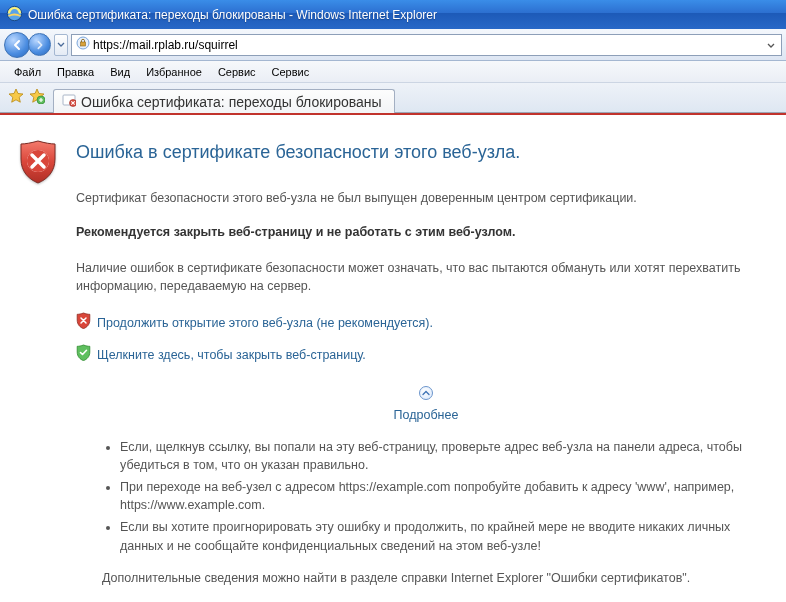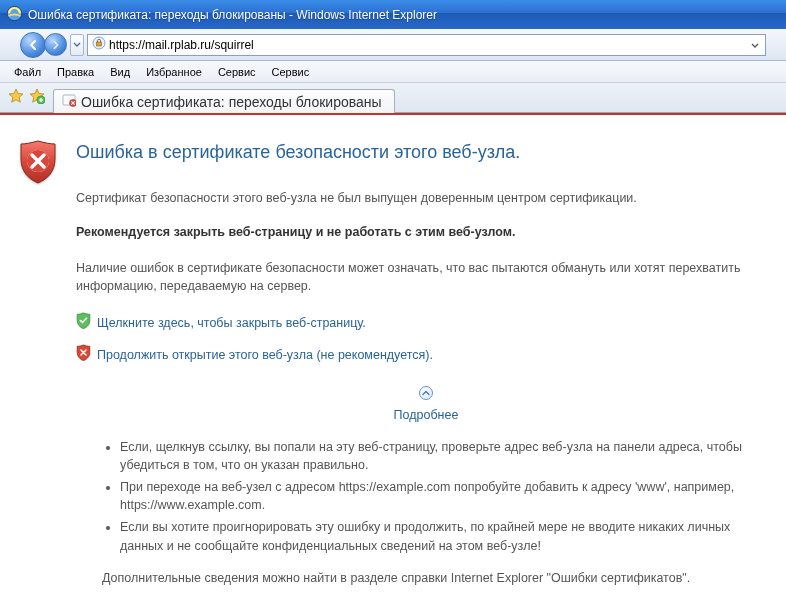--- a/index.html
+++ b/index.html
@@ -21,21 +21,21 @@
     font-size: 12px;
   }
   .titlebar .ie-icon { margin-right: 5px; }
   .titlebar-text { text-shadow: 0 1px 1px rgba(0,0,0,.25); }
   .navbar {
     height: 32px;
     background: linear-gradient(to bottom, #f4f7fc, #dde6f3);
     border-bottom: 1px solid #a4b7d1;
     display: flex;
     align-items: center;
-    padding: 0 20px;
+    padding: 0 4px;
     gap: 3px;
   }
   .nav-btn-group { display: flex; align-items: center; gap: 0; }
   .back-btn, .fwd-btn {
     width: 26px; height: 26px;
     border-radius: 50%;
     background: radial-gradient(circle at 35% 30%, #b9d7ff, #4a8ce0 60%, #2a66b8);
     border: 1px solid #3d72b5;
     display: flex; align-items: center; justify-content: center;
   }
@@ -230,35 +230,35 @@
     <div class="content-col">
       <h1 class="page-heading">Ошибка в сертификате безопасности этого веб-узла.</h1>
 
       <p class="para">Сертификат безопасности этого веб-узла не был выпущен доверенным центром сертификации.</p>
       <p class="para para-strong">Рекомендуется закрыть веб-страницу и не работать с этим веб-узлом.</p>
       <p class="para">Наличие ошибок в сертификате безопасности может означать, что вас пытаются обмануть или хотят перехватить информацию, передаваемую на сервер.</p>
 
       <div class="action-line">
         <span>
           <svg width="15" height="17" viewBox="0 0 15 17">
+              <path d="M7.5 1C5 2 3 2.3 1.2 2.3v5.7c0 4.5 2.7 7.2 6.3 8.7 3.6-1.5 6.3-4.2 6.3-8.7V2.3C12 2.3 10 2 7.5 1z" fill="#d9463a" stroke="#8e2b22" stroke-width="0.8"></path>
+              <path d="M5 6l5 5M10 6l-5 5" stroke="#fff" stroke-width="1.5" stroke-linecap="round"></path>
+            </svg>
+        </span>
+        <a href="#">Продолжить открытие этого веб-узла (не рекомендуется).</a>
+      </div>
+
+      <div class="action-line">
+        <span>
+          <svg width="15" height="17" viewBox="0 0 15 17">
               <path d="M7.5 1C5 2 3 2.3 1.2 2.3v5.7c0 4.5 2.7 7.2 6.3 8.7 3.6-1.5 6.3-4.2 6.3-8.7V2.3C12 2.3 10 2 7.5 1z" fill="#5fbf5f" stroke="#2f8a2f" stroke-width="0.8"></path>
               <path d="M4.5 8.5l2 2 4-4.2" stroke="#fff" stroke-width="1.6" fill="none" stroke-linecap="round" stroke-linejoin="round"></path>
             </svg>
         </span>
         <a href="#">Щелкните здесь, чтобы закрыть веб-страницу.</a>
-      </div>
-
-      <div class="action-line">
-        <span>
-          <svg width="15" height="17" viewBox="0 0 15 17">
-              <path d="M7.5 1C5 2 3 2.3 1.2 2.3v5.7c0 4.5 2.7 7.2 6.3 8.7 3.6-1.5 6.3-4.2 6.3-8.7V2.3C12 2.3 10 2 7.5 1z" fill="#d9463a" stroke="#8e2b22" stroke-width="0.8"></path>
-              <path d="M5 6l5 5M10 6l-5 5" stroke="#fff" stroke-width="1.5" stroke-linecap="round"></path>
-            </svg>
-        </span>
-        <a href="#">Продолжить открытие этого веб-узла (не рекомендуется).</a>
       </div>
 
       <div class="more-toggle">
         <span class="collapse-circle">
           <svg width="8" height="6" viewBox="0 0 8 6">
               <path d="M1 4.5 L4 1.5 L7 4.5" stroke="#3d72b5" stroke-width="1.3" fill="none" stroke-linecap="round"></path>
             </svg>
         </span>
         <span>Подробнее</span>
       </div>

